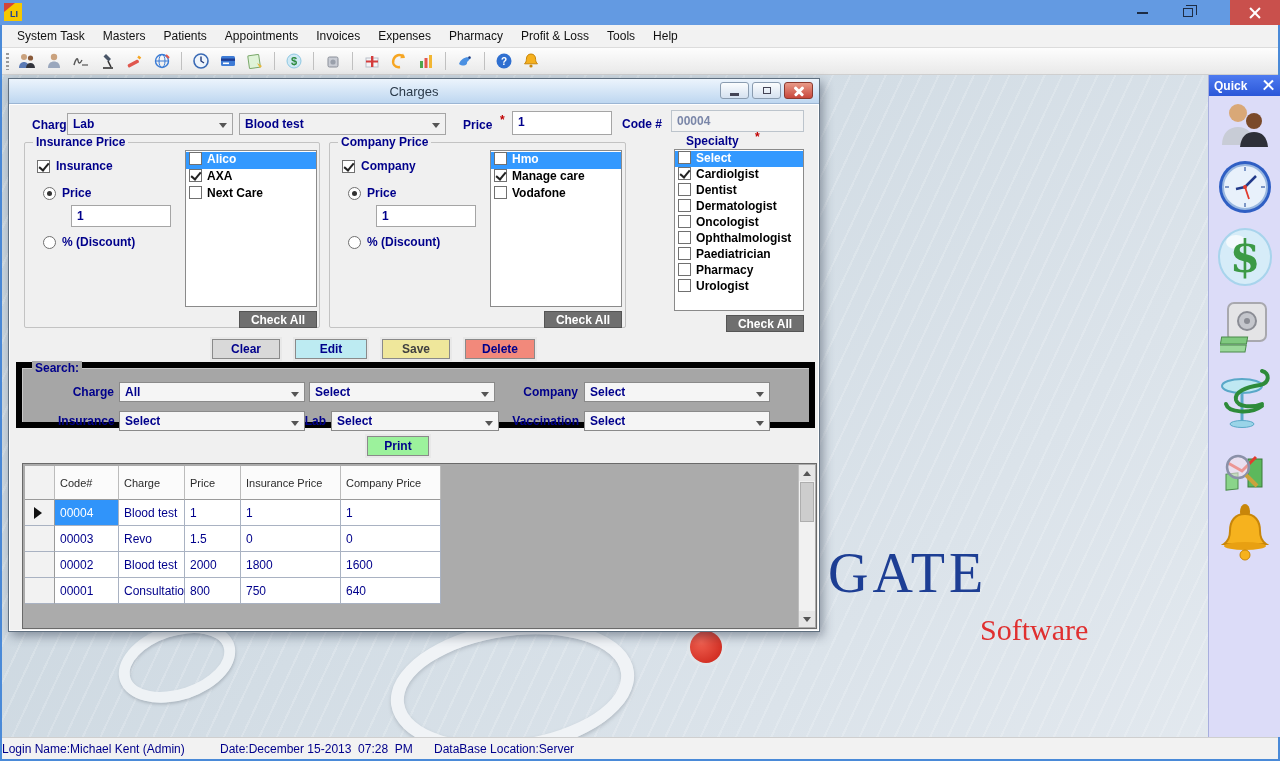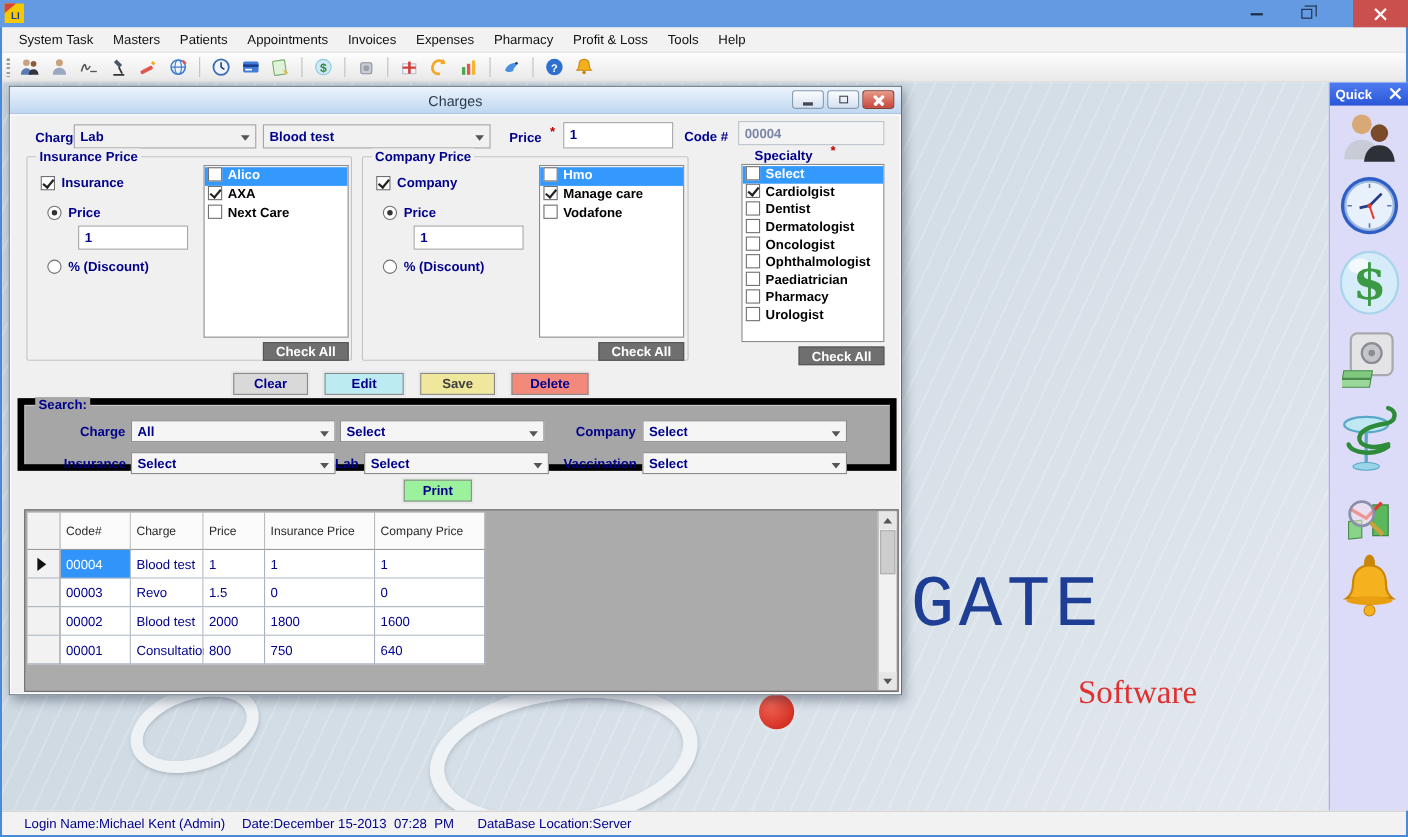--- a/index.html
+++ b/index.html
@@ -30,21 +30,21 @@
   
   .toolbar { position:absolute; left:2px; top:48px; width:1276px; height:27px; background:linear-gradient(#fdfdfd,#e9e9e9); border-bottom:1px solid #cfcfcf; display:flex; align-items:center; gap:5px; padding-left:14px; }
   .grip { position:absolute; left:4px; top:5px; width:3px; height:17px; background:repeating-linear-gradient(#9a9a9a 0 2px, transparent 2px 4px); }
   .tbi { width:22px; height:22px; display:flex; align-items:center; justify-content:center; }
   .tsep { width:1px; height:18px; background:#c0c0c0; margin:0 3px; }
 
   
   .mdi { position:absolute; left:2px; top:75px; width:1276px; height:662px; background:
     repeating-linear-gradient(115deg, rgba(255,255,255,0.18) 0 2px, rgba(0,0,0,0) 2px 16px),
     linear-gradient(135deg,#c6d2db 0%, #d3dde5 45%, #e3e9ef 100%); overflow:hidden; }
-  .brand-main { position:absolute; left:826px; top:438px; font-family:Liberation Mono, monospace; font-size:66px; color:#1d3e94; letter-spacing:4px; }
+  .brand-main { position:absolute; left:826px; top:466px; font-family:Liberation Serif, serif; font-size:56px; color:#1d3e94; letter-spacing:4px; }
   .brand-sub { position:absolute; left:978px; top:538px; font-family:"Liberation Serif", serif; font-size:30px; color:#e03030; }
   .steth-loop1 { position:absolute; left:115px; top:550px; width:120px; height:75px; border:11px solid #eef2f5; border-radius:50%; transform:rotate(-18deg); box-shadow:0 2px 3px rgba(120,130,140,0.4), inset 0 2px 3px rgba(120,130,140,0.35); }
   .steth-loop2 { position:absolute; left:388px; top:548px; width:245px; height:130px; border:13px solid #f0f3f6; border-radius:50%; transform:rotate(-8deg); box-shadow:0 2px 4px rgba(120,130,140,0.4), inset 0 2px 4px rgba(120,130,140,0.35); }
   .steth-dot { position:absolute; left:688px; top:556px; width:32px; height:32px; border-radius:50%; background:radial-gradient(circle at 35% 35%, #f06050, #c81e14); box-shadow:0 0 0 3px #dfe5ea; }
 
   
   .dialog { position:absolute; left:8px; top:78px; width:812px; height:554px; border:1px solid #5f6f7f; background:#f0f0f0; box-shadow:3px 4px 10px rgba(40,50,70,0.45); }
   .dlg-title { position:absolute; left:0; top:0; width:100%; height:25px; background:linear-gradient(#ecf4fc,#bed7f0); border-bottom:1px solid #9cb6d4; display:flex; align-items:center; justify-content:center; color:#2b3a4a; font-size:13px; }
   .dlg-btns { position:absolute; right:6px; top:3px; display:flex; gap:3px; }
   .dlg-btn { width:29px; height:17px; border:1px solid #8a9cb0; border-radius:3px; background:linear-gradient(#fbfdfe,#d5e1f0); display:flex; align-items:center; justify-content:center; position:relative; }
@@ -595,18 +595,18 @@
       <svg width="50" height="62" viewBox="0 0 50 62">
           <ellipse cx="25" cy="9" rx="5" ry="8" fill="#c8860a"></ellipse>
           <path d="M25 11c10 0 15 7 15 17 0 8 3 11 6 13H4c3-2 6-5 6-13 0-10 5-17 15-17z" fill="#f6b21e" stroke="#c8860a" stroke-width="2"></path>
           <ellipse cx="25" cy="43" rx="21" ry="4" fill="#e8a012"></ellipse>
           <circle cx="25" cy="52" r="5" fill="#f6b21e" stroke="#c8860a"></circle>
         </svg>
     </span>
   </div>
 
   <div class="statusbar">
-    <span class="st pre" style="left:20px;">Login Name:Michael Kent (Admin)</span>
+    <span class="st pre" style="left:0;">Login Name:Michael Kent (Admin)</span>
     <span class="st pre" style="left:218px;">Date:December 15-2013  07:28  PM</span>
     <span class="st pre" style="left:432px;">DataBase Location:Server</span>
   </div>
 
 </div>
 
 </body></html>

